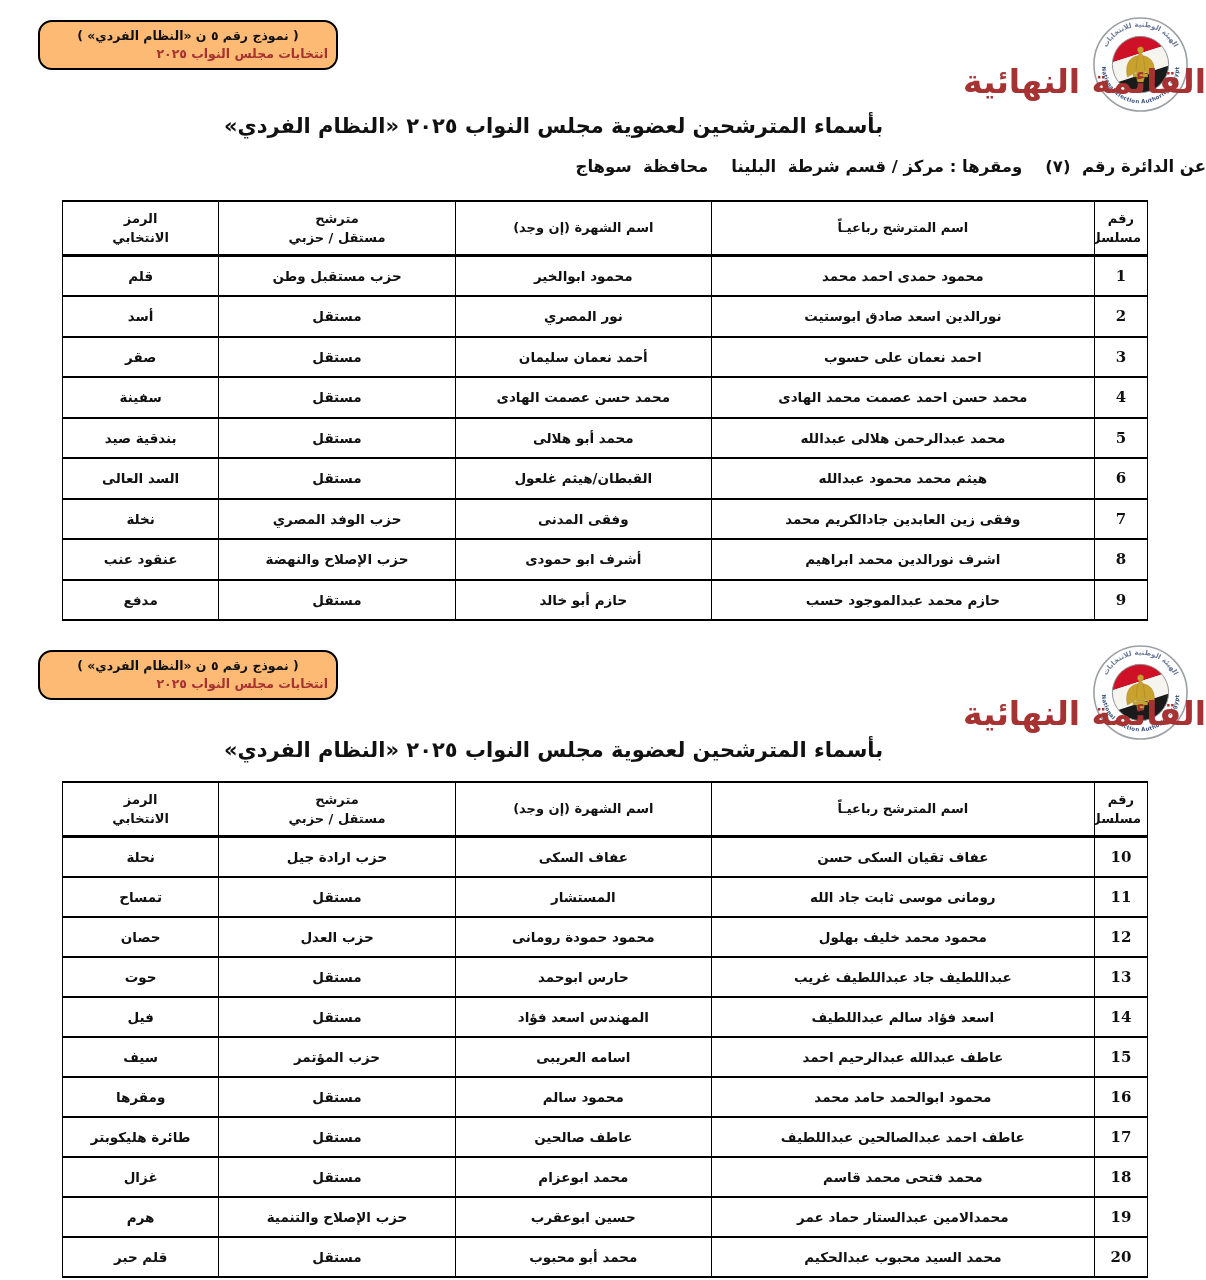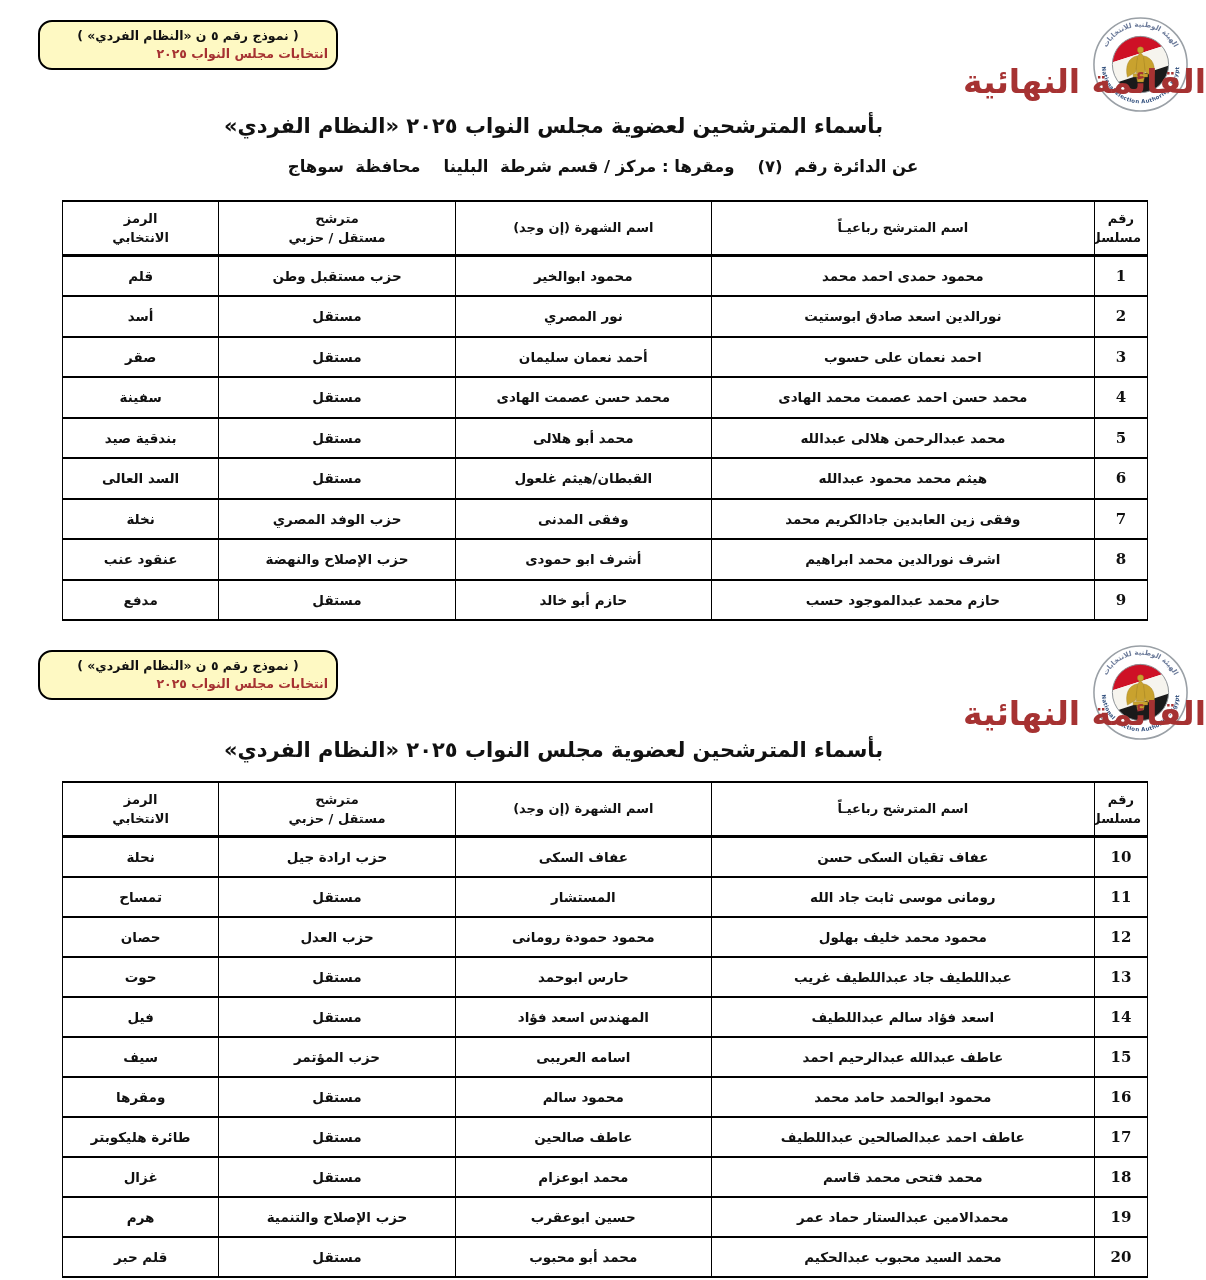--- a/index.html
+++ b/index.html
@@ -6,28 +6,28 @@
   body{
     width:1206px;height:1280px;background:#ffffff;position:relative;
     font-family:"DejaVu Sans",sans-serif;color:#000;overflow:hidden;
   }
   .abs{position:absolute;}
   
   .form-box{
     left:38px;width:300px;min-height:46px;
     border:2px solid #000;border-radius:14px;
     padding:5px 8px;box-sizing:border-box;
-    text-align:center;background:#fef9c3;
+    text-align:center;background:#fdba74;
   }
   .form-box .l1{font-size:12.5px;font-weight:bold;color:#111;line-height:1.45;}
   .form-box .l2{font-size:12.5px;font-weight:bold;color:#a63232;line-height:1.45;text-align:right;}
   
   .title-red{left:0;width:1206px;text-align:right;font-size:33px;font-weight:bold;color:#a63232;}
   .subtitle{left:12px;width:1083px;text-align:center;font-size:21px;font-weight:bold;color:#111;}
-  .district{left:0;width:1206px;text-align:center;font-size:16.5px;font-weight:bold;color:#111;white-space:pre;}
+  .district{left:0;width:1206px;font-size:16.5px;font-weight:bold;color:#111;white-space:pre;}
   
   .tbl-wrap{left:62px;width:1086px;}
   table.cand{width:100%;border-collapse:collapse;table-layout:fixed;direction:rtl;}
   table.cand th, table.cand td{
     border:1.5px solid #000;border-top-width:2.5px;border-bottom-width:2.5px;
     text-align:center;vertical-align:middle;padding:2px 6px;
     font-weight:bold;color:#111;overflow:hidden;
   }
   table.cand thead th{height:48px;font-size:13px;white-space:pre-line;line-height:1.5;border-bottom-width:3px;}
   table.cand td{font-size:13.5px;}

